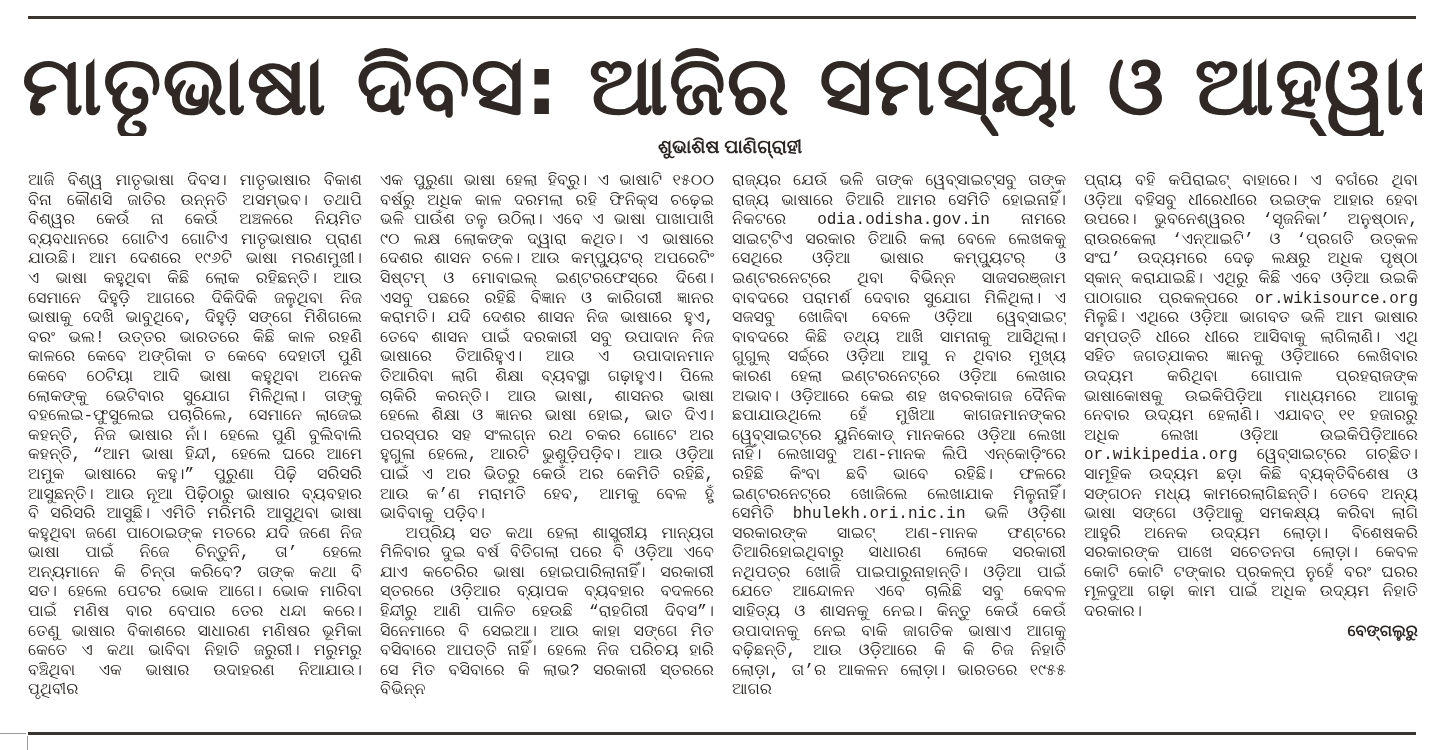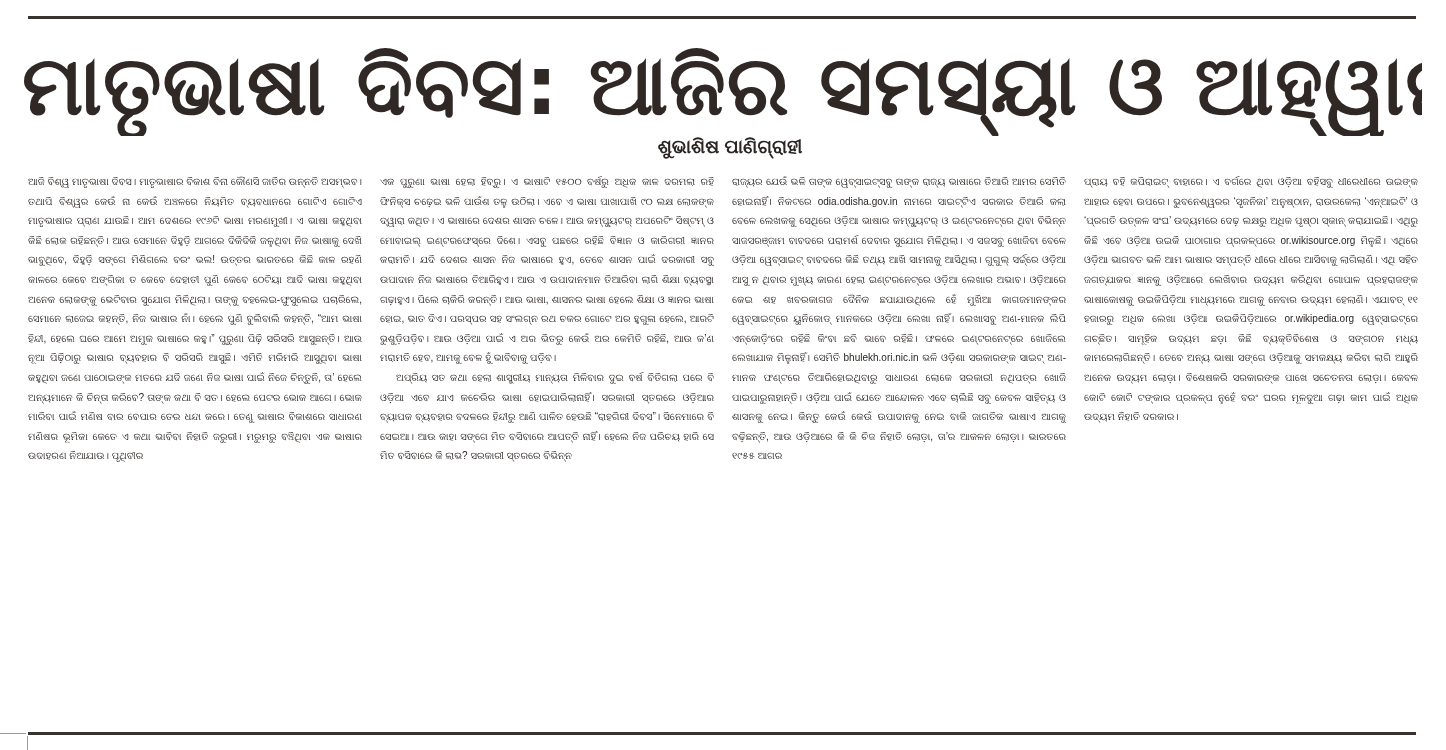--- a/index.html
+++ b/index.html
@@ -39,41 +39,41 @@
       white-space: nowrap;
       overflow: hidden;
     }
     .byline {
       position: absolute;
       left: 560px;
       top: 132px;
       width: 340px;
       height: 30px;
       text-align: center;
-      font-family: Liberation Sans, sans-serif;
+      font-family: Liberation Serif, serif;
       font-weight: bold;
       font-size: 19px;
       line-height: 30px;
       color: #2a2522;
       white-space: nowrap;
     }
     .columns {
       position: absolute;
       left: 28px;
       top: 172px;
       width: 1390px;
       height: 552px;
       display: flex;
       gap: 18px;
     }
     .column {
       flex: 1 1 0;
       overflow: hidden;
-      font-family: Liberation Sans, sans-serif;
-      font-size: 10px;
+      font-family: Liberation Mono, monospace;
+      font-size: 16px;
       line-height: 19.6px;
       color: #2a2522;
       text-align: justify;
     }
     .column p {
       margin: 0;
     }
     .column p.indent {
       text-indent: 1.6em;
     }
@@ -122,18 +122,19 @@
   </div>
   <div class="column">
     <p>ଏକ ପୁରୁଣା ଭାଷା ହେଲା ହିବ୍ରୁ। ଏ ଭାଷାଟି ୧୫୦୦ ବର୍ଷରୁ ଅଧିକ କାଳ ଦରମଲା ରହି ଫିନିକ୍ସ ଚଢ଼େଇ ଭଳି ପାଉଁଶ ତଳୁ ଉଠିଲା। ଏବେ ଏ ଭାଷା ପାଖାପାଖି ୯୦ ଲକ୍ଷ ଲୋକଙ୍କ ଦ୍ୱାରା କଥିତ।  ଏ ଭାଷାରେ ଦେଶର ଶାସନ ଚଳେ। ଆଉ କମ୍ପ୍ୟୁଟର୍ ଅପରେଟିଂ ସିଷ୍ଟମ୍ ଓ ମୋବାଇଲ୍ ଇଣ୍ଟରଫେସ୍‌ରେ ଦିଶେ। ଏସବୁ ପଛରେ ରହିଛି ବିଜ୍ଞାନ ଓ କାରିଗରୀ ଜ୍ଞାନର କରାମତି। ଯଦି ଦେଶର ଶାସନ ନିଜ ଭାଷାରେ ହୁଏ, ତେବେ ଶାସନ ପାଇଁ ଦରକାରୀ ସବୁ ଉପାଦାନ ନିଜ ଭାଷାରେ ତିଆରିହୁଏ। ଆଉ ଏ ଉପାଦାନମାନ ତିଆରିବା ଲାଗି ଶିକ୍ଷା ବ୍ୟବସ୍ଥା ଗଢ଼ାହୁଏ। ପିଲେ ଚାକିରି କରନ୍ତି। ଆଉ ଭାଷା, ଶାସନର ଭାଷା ହେଲେ ଶିକ୍ଷା ଓ ଜ୍ଞାନର ଭାଷା ହୋଇ, ଭାତ ଦିଏ। ପରସ୍ପର ସହ ସଂଲଗ୍ନ ରଥ ଚକର ଗୋଟେ ଅର ହୁଗୁଳା ହେଲେ, ଆରଟି ଭୁଶୁଡ଼ିପଡ଼ିବ। ଆଉ ଓଡ଼ିଆ ପାଇଁ ଏ ଅର ଭିତରୁ କେଉଁ ଅର କେମିତି ରହିଛି, ଆଉ କ’ଣ ମରାମତି ହେବ, ଆମକୁ ବେଳ ହୁଁ ଭାବିବାକୁ ପଡ଼ିବ।</p>
     <p class="indent">ଅପ୍ରିୟ ସତ କଥା ହେଲା ଶାସ୍ତ୍ରୀୟ ମାନ୍ୟତା ମିଳିବାର ଦୁଇ ବର୍ଷ ବିତିଗଲା ପରେ ବି ଓଡ଼ିଆ ଏବେ ଯାଏ କଚେରିର ଭାଷା ହୋଇପାରିଲାନାହିଁ। ସରକାରୀ ସ୍ତରରେ ଓଡ଼ିଆର ବ୍ୟାପକ ବ୍ୟବହାର ବଦଳରେ ହିନ୍ଦୀରୁ ଆଣି ପାଳିତ ହେଉଛି “ରାହଗିରୀ ଦିବସ”। ସିନେମାରେ ବି ସେଇଆ। ଆଉ କାହା ସଙ୍ଗେ ମିତ ବସିବାରେ ଆପତ୍ତି ନାହିଁ। ହେଲେ ନିଜ ପରିଚୟ ହାରି ସେ ମିତ ବସିବାରେ କି ଲାଭ? ସରକାରୀ ସ୍ତରରେ ବିଭିନ୍ନ</p>
   </div>
   <div class="column">
     <p>ରାଜ୍ୟର ଯେଉଁ ଭଳି ତାଙ୍କ ୱେବ୍‌ସାଇଟ୍‌ସବୁ ତାଙ୍କ ରାଜ୍ୟ ଭାଷାରେ ତିଆରି ଆମର ସେମିତି ହୋଇନାହିଁ। ନିକଟରେ odia.odisha.gov.in ନାମରେ ସାଇଟ୍‌ଟିଏ ସରକାର ତିଆରି କଲା ବେଳେ ଲେଖକକୁ ସେଥିରେ ଓଡ଼ିଆ ଭାଷାର କମ୍ପ୍ୟୁଟର୍ ଓ ଇଣ୍ଟରନେଟ୍‌ରେ ଥିବା ବିଭିନ୍ନ ସାଜସରଞ୍ଜାମ ବାବଦରେ ପରାମର୍ଶ ଦେବାର ସୁଯୋଗ ମିଳିଥିଲା। ଏ ସଜସବୁ ଖୋଜିବା ବେଳେ ଓଡ଼ିଆ ୱେବ୍‌ସାଇଟ୍ ବାବଦରେ କିଛି ତଥ୍ୟ ଆଖି ସାମନାକୁ ଆସିଥିଲା। ଗୁଗୁଲ୍ ସର୍ଚ୍ଚ୍‌ରେ ଓଡ଼ିଆ ଆସୁ ନ ଥିବାର ମୁଖ୍ୟ କାରଣ ହେଲା ଇଣ୍ଟରନେଟ୍‌ରେ ଓଡ଼ିଆ ଲେଖାର ଅଭାବ। ଓଡ଼ିଆରେ କେଇ ଶହ ଖବରକାଗଜ ଦୈନିକ ଛପାଯାଉଥିଲେ ହେଁ ମୁଖିଆ କାଗଜମାନଙ୍କର ୱେବ୍‌ସାଇଟ୍‌ରେ ୟୁନିକୋଡ୍ ମାନକରେ ଓଡ଼ିଆ ଲେଖା ନାହିଁ। ଲେଖାସବୁ ଅଣ-ମାନକ ଲିପି ଏନ୍‌କୋଡ଼ିଂରେ ରହିଛି କିଂବା ଛବି ଭାବେ ରହିଛି। ଫଳରେ ଇଣ୍ଟରନେଟ୍‌ରେ ଖୋଜିଲେ ଲେଖାଯାକ ମିଳୁନାହିଁ। ସେମିତି bhulekh.ori.nic.in ଭଳି ଓଡ଼ିଶା ସରକାରଙ୍କ ସାଇଟ୍ ଅଣ-ମାନକ ଫଣ୍ଟରେ ତିଆରିହୋଇଥିବାରୁ ସାଧାରଣ ଲୋକେ ସରକାରୀ ନଥିପତ୍ର ଖୋଜି ପାଇପାରୁନାହାନ୍ତି। ଓଡ଼ିଆ ପାଇଁ ଯେତେ ଆନ୍ଦୋଳନ ଏବେ ଚାଲିଛି ସବୁ କେବଳ ସାହିତ୍ୟ ଓ ଶାସନକୁ ନେଇ। କିନ୍ତୁ କେଉଁ କେଉଁ ଉପାଦାନକୁ ନେଇ ବାକି ଜାଗତିକ ଭାଷାଏ ଆଗକୁ ବଢ଼ିଛନ୍ତି, ଆଉ ଓଡ଼ିଆରେ କି କି ଚିଜ ନିହାତି ଲୋଡ଼ା, ତା’ର ଆକଳନ ଲୋଡ଼ା। ଭାରତରେ ୧୯୫୫ ଆଗର</p>
   </div>
   <div class="column">
     <p>ପ୍ରାୟ ବହି କପିରାଇଟ୍ ବାହାରେ। ଏ ବର୍ଗରେ ଥିବା ଓଡ଼ିଆ ବହିସବୁ ଧୀରେଧୀରେ ଉଇଙ୍କ ଆହାର ହେବା ଉପରେ। ଭୁବନେଶ୍ୱରର ‘ସୃଜନିକା’ ଅନୁଷ୍ଠାନ, ରାଉରକେଲା ‘ଏନ୍‌ଆଇଟି’ ଓ ‘ପ୍ରଗତି ଉତ୍କଳ ସଂଘ’ ଉଦ୍ୟମରେ ଦେଢ଼ ଲକ୍ଷରୁ ଅଧିକ ପୃଷ୍ଠା ସ୍କାନ୍ କରାଯାଇଛି। ଏଥିରୁ କିଛି ଏବେ ଓଡ଼ିଆ ଉଇକି ପାଠାଗାର ପ୍ରକଳ୍ପରେ or.wikisource.org ମିଳୁଛି। ଏଥିରେ ଓଡ଼ିଆ ଭାଗବତ ଭଳି ଆମ ଭାଷାର ସମ୍ପତ୍ତି ଧୀରେ ଧୀରେ ଆସିବାକୁ ଲାଗିଲାଣି। ଏଥି ସହିତ ଜଗତ୍‌ଯାକର ଜ୍ଞାନକୁ ଓଡ଼ିଆରେ ଲେଖିବାର ଉଦ୍ୟମ କରିଥିବା ଗୋପାଳ ପ୍ରହରାଜଙ୍କ ଭାଷାକୋଷକୁ ଉଇକିପିଡ଼ିଆ ମାଧ୍ୟମରେ ଆଗକୁ ନେବାର ଉଦ୍ୟମ ହେଲାଣି। ଏଯାବତ୍ ୧୧ ହଜାରରୁ ଅଧିକ ଲେଖା ଓଡ଼ିଆ ଉଇକିପିଡ଼ିଆରେ or.wikipedia.org ୱେବ୍‌ସାଇଟ୍‌ରେ ଗଚ୍ଛିତ। ସାମୂହିକ ଉଦ୍ୟମ ଛଡ଼ା କିଛି ବ୍ୟକ୍ତିବିଶେଷ ଓ ସଙ୍ଗଠନ ମଧ୍ୟ କାମରେଲାଗିଛନ୍ତି। ତେବେ ଅନ୍ୟ ଭାଷା ସଙ୍ଗେ ଓଡ଼ିଆକୁ ସମକକ୍ଷ୍ୟ କରିବା ଲାଗି ଆହୁରି ଅନେକ ଉଦ୍ୟମ ଲୋଡ଼ା। ବିଶେଷକରି ସରକାରଙ୍କ ପାଖେ ସଚେତନତା ଲୋଡ଼ା। କେବଳ କୋଟି କୋଟି ଟଙ୍କାର ପ୍ରକଳ୍ପ ନୁହେଁ ବରଂ ଘରର ମୂଳଦୁଆ ଗଢ଼ା କାମ ପାଇଁ ଅଧିକ ଉଦ୍ୟମ ନିହାତି ଦରକାର।</p>
+    <p class="signature">ବେଙ୍ଗଲୁରୁ</p>
   </div>
 </div>
 
 <div class="bottom-rule"></div>
 <div class="corner-mark-h"></div>
 <div class="corner-mark-v"></div>
 
 </body></html>

